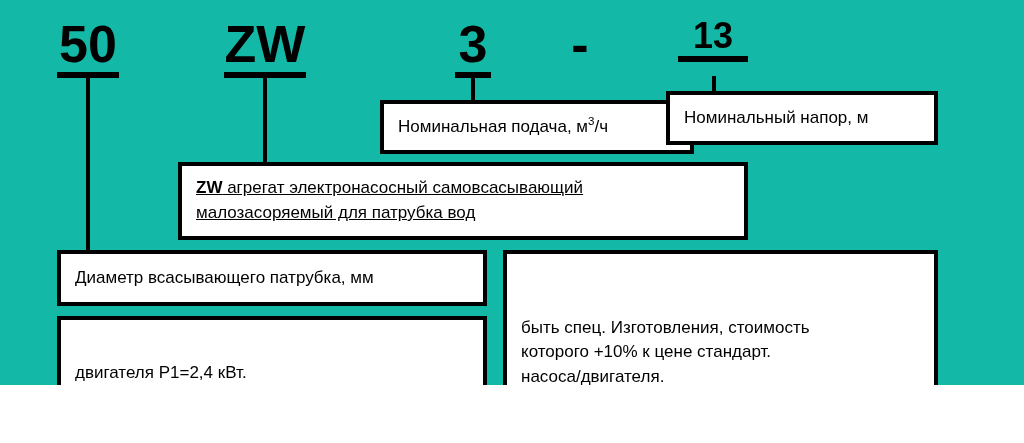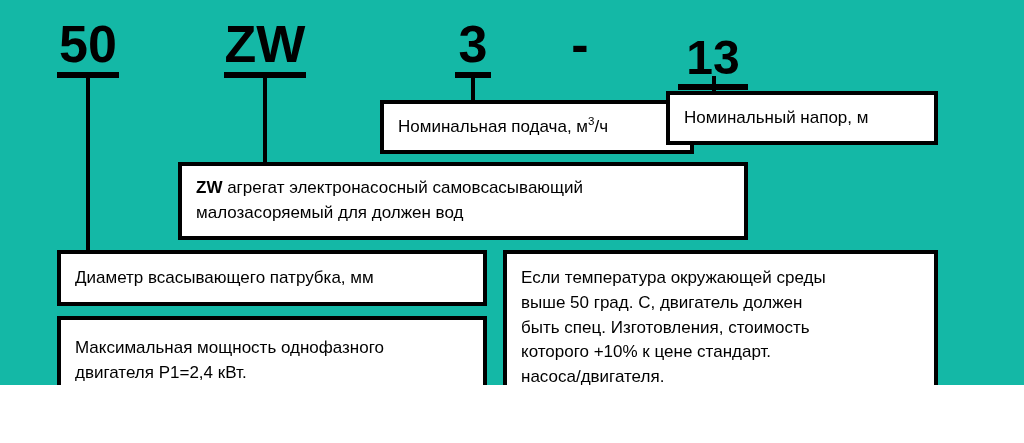--- a/index.html
+++ b/index.html
@@ -69,47 +69,47 @@
 <div id="canvas">
 
   <div class="code-seg underlined" style="left:57px; top:18px; width:62px; font-size:52px;">50</div>
 
   <div class="code-seg underlined" style="left:224px; top:18px; width:82px; font-size:52px;">ZW</div>
 
   <div class="code-seg underlined" style="left:455px; top:18px; width:36px; font-size:52px;">3</div>
 
   <div class="code-seg" style="left:565px; top:18px; width:30px; font-size:52px;">-</div>
 
-  <div class="code-seg underlined" style="left:678px; top:34px; width:70px; font-size:48px;">13</div>
+  <div class="code-seg underlined" style="left:678px; top:18px; width:70px; font-size:36px;">13</div>
 
   <div class="vline" style="left:86px; top:76px; height:176px;"></div>
 
   <div class="vline" style="left:263px; top:76px; height:88px;"></div>
 
   <div class="vline" style="left:471px; top:76px; height:26px;"></div>
 
   <div class="vline" style="left:712px; top:76px; height:26px;"></div>
 
   <div class="box" style="left:344px; top:100px; width:314px; height:54px;margin-left:36px;">
     <span class="box-text"><span>Номинальная подача, м</span><sup>3</sup><span>/ч</span></span>
   </div>
 
   <div class="box" style="left:666px; top:91px; width:272px; height:54px;">
     <span class="box-text">Номинальный напор, м</span>
   </div>
 
-  <div class="box" style="left:178px; top:162px; width:570px; height:78px;">
-    <span class="box-text"><span class="bold-code">ZW</span><span> агрегат электронасосный самовсасывающий</span><br><span>малозасоряемый для должен вод</span></span>
+  <div class="box" style="left:178px; top:162px; width:570px; height:78px;text-decoration:underline;">
+    <span class="box-text"><span class="bold-code">ZW</span><span> агрегат электронасосный самовсасывающий</span><br><span>малозасоряемый для патрубка вод</span></span>
   </div>
 
   <div class="box" style="left:57px; top:250px; width:430px; height:56px;">
     <span class="box-text">Диаметр всасывающего патрубка, мм</span>
   </div>
 
   <div class="box" style="left:57px; top:316px; width:430px; height:90px;">
-    <span class="box-text"><span>Максимальная мощность однофазного</span><br><span>двигателя P1=2,4 кВт.</span></span>
+    <span class="box-text"><br><span>двигателя P1=2,4 кВт.</span></span>
   </div>
 
   <div class="box" style="left:503px; top:250px; width:435px; height:156px;">
-    <span class="box-text"><span>Если температура окружающей среды</span><br><span>выше 50 град. С, двигатель должен</span><br><span>быть спец. Изготовления, стоимость</span><br><span>которого +10% к цене стандарт.</span><br><span>насоса/двигателя.</span></span>
+    <span class="box-text"><br><br><span>быть спец. Изготовления, стоимость</span><br><span>которого +10% к цене стандарт.</span><br><span>насоса/двигателя.</span></span>
   </div>
 
 </div>
 
 </body></html>

